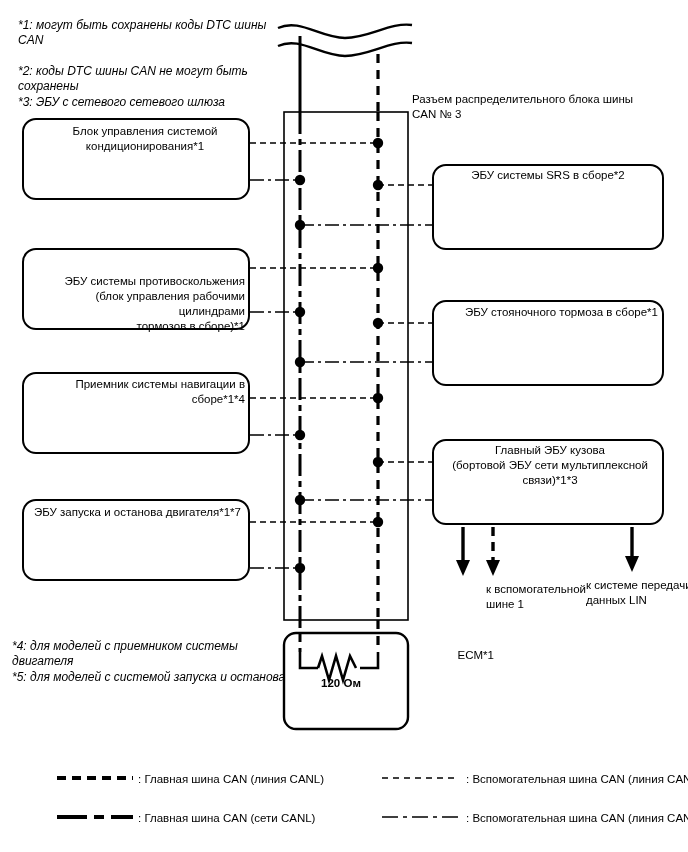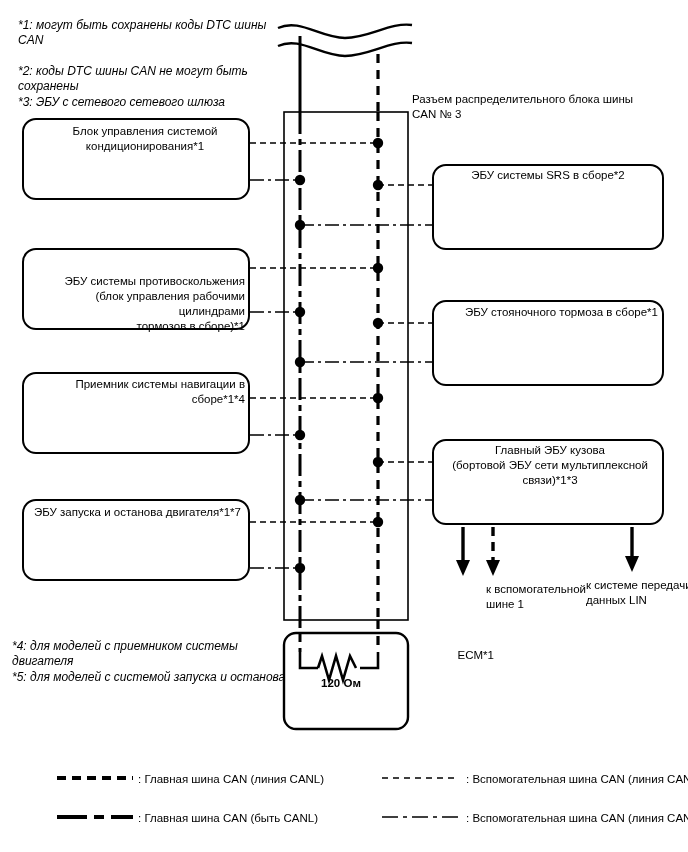--- a/index.html
+++ b/index.html
@@ -56,21 +56,21 @@
 <div class="ecu-label" style="left:414px;top:648px;width:80px;text-align:right;">ECM*1</div>
 <div class="ecu-label" style="left:296px;top:676px;width:90px;text-align:center;font-weight:bold;">120 Ом</div>
 
 <div class="cap" style="left:444px;top:582px;width:130px;margin-left:42px;">к вспомогательной
 шине 1</div>
 <div class="cap" style="left:586px;top:578px;width:140px;">к системе передачи
 данных LIN</div>
 
 <div class="cap" style="left:138px;top:772px;width:260px;">: Главная шина CAN (линия CANL)</div>
 <div class="cap" style="left:466px;top:772px;width:260px;">: Вспомогательная шина CAN (линия CANH)</div>
-<div class="cap" style="left:138px;top:811px;width:260px;">: Главная шина CAN (быть CANL)</div>
+<div class="cap" style="left:138px;top:811px;width:260px;">: Главная шина CAN (сети CANL)</div>
 <div class="cap" style="left:466px;top:811px;width:260px;">: Вспомогательная шина CAN (линия CANL)</div>
 
 <svg width="688" height="852">
   <g stroke="#000" fill="none">
 
     <path d="M278,28 C300,18 320,38 345,38 C370,38 390,22 412,25" stroke-width="2.4"></path>
     <path d="M278,46 C300,36 320,56 345,56 C370,56 390,40 412,43" stroke-width="2.4"></path>
 
     <rect x="284" y="112" width="124" height="508" stroke-width="1.6" fill="none"></rect>
 

